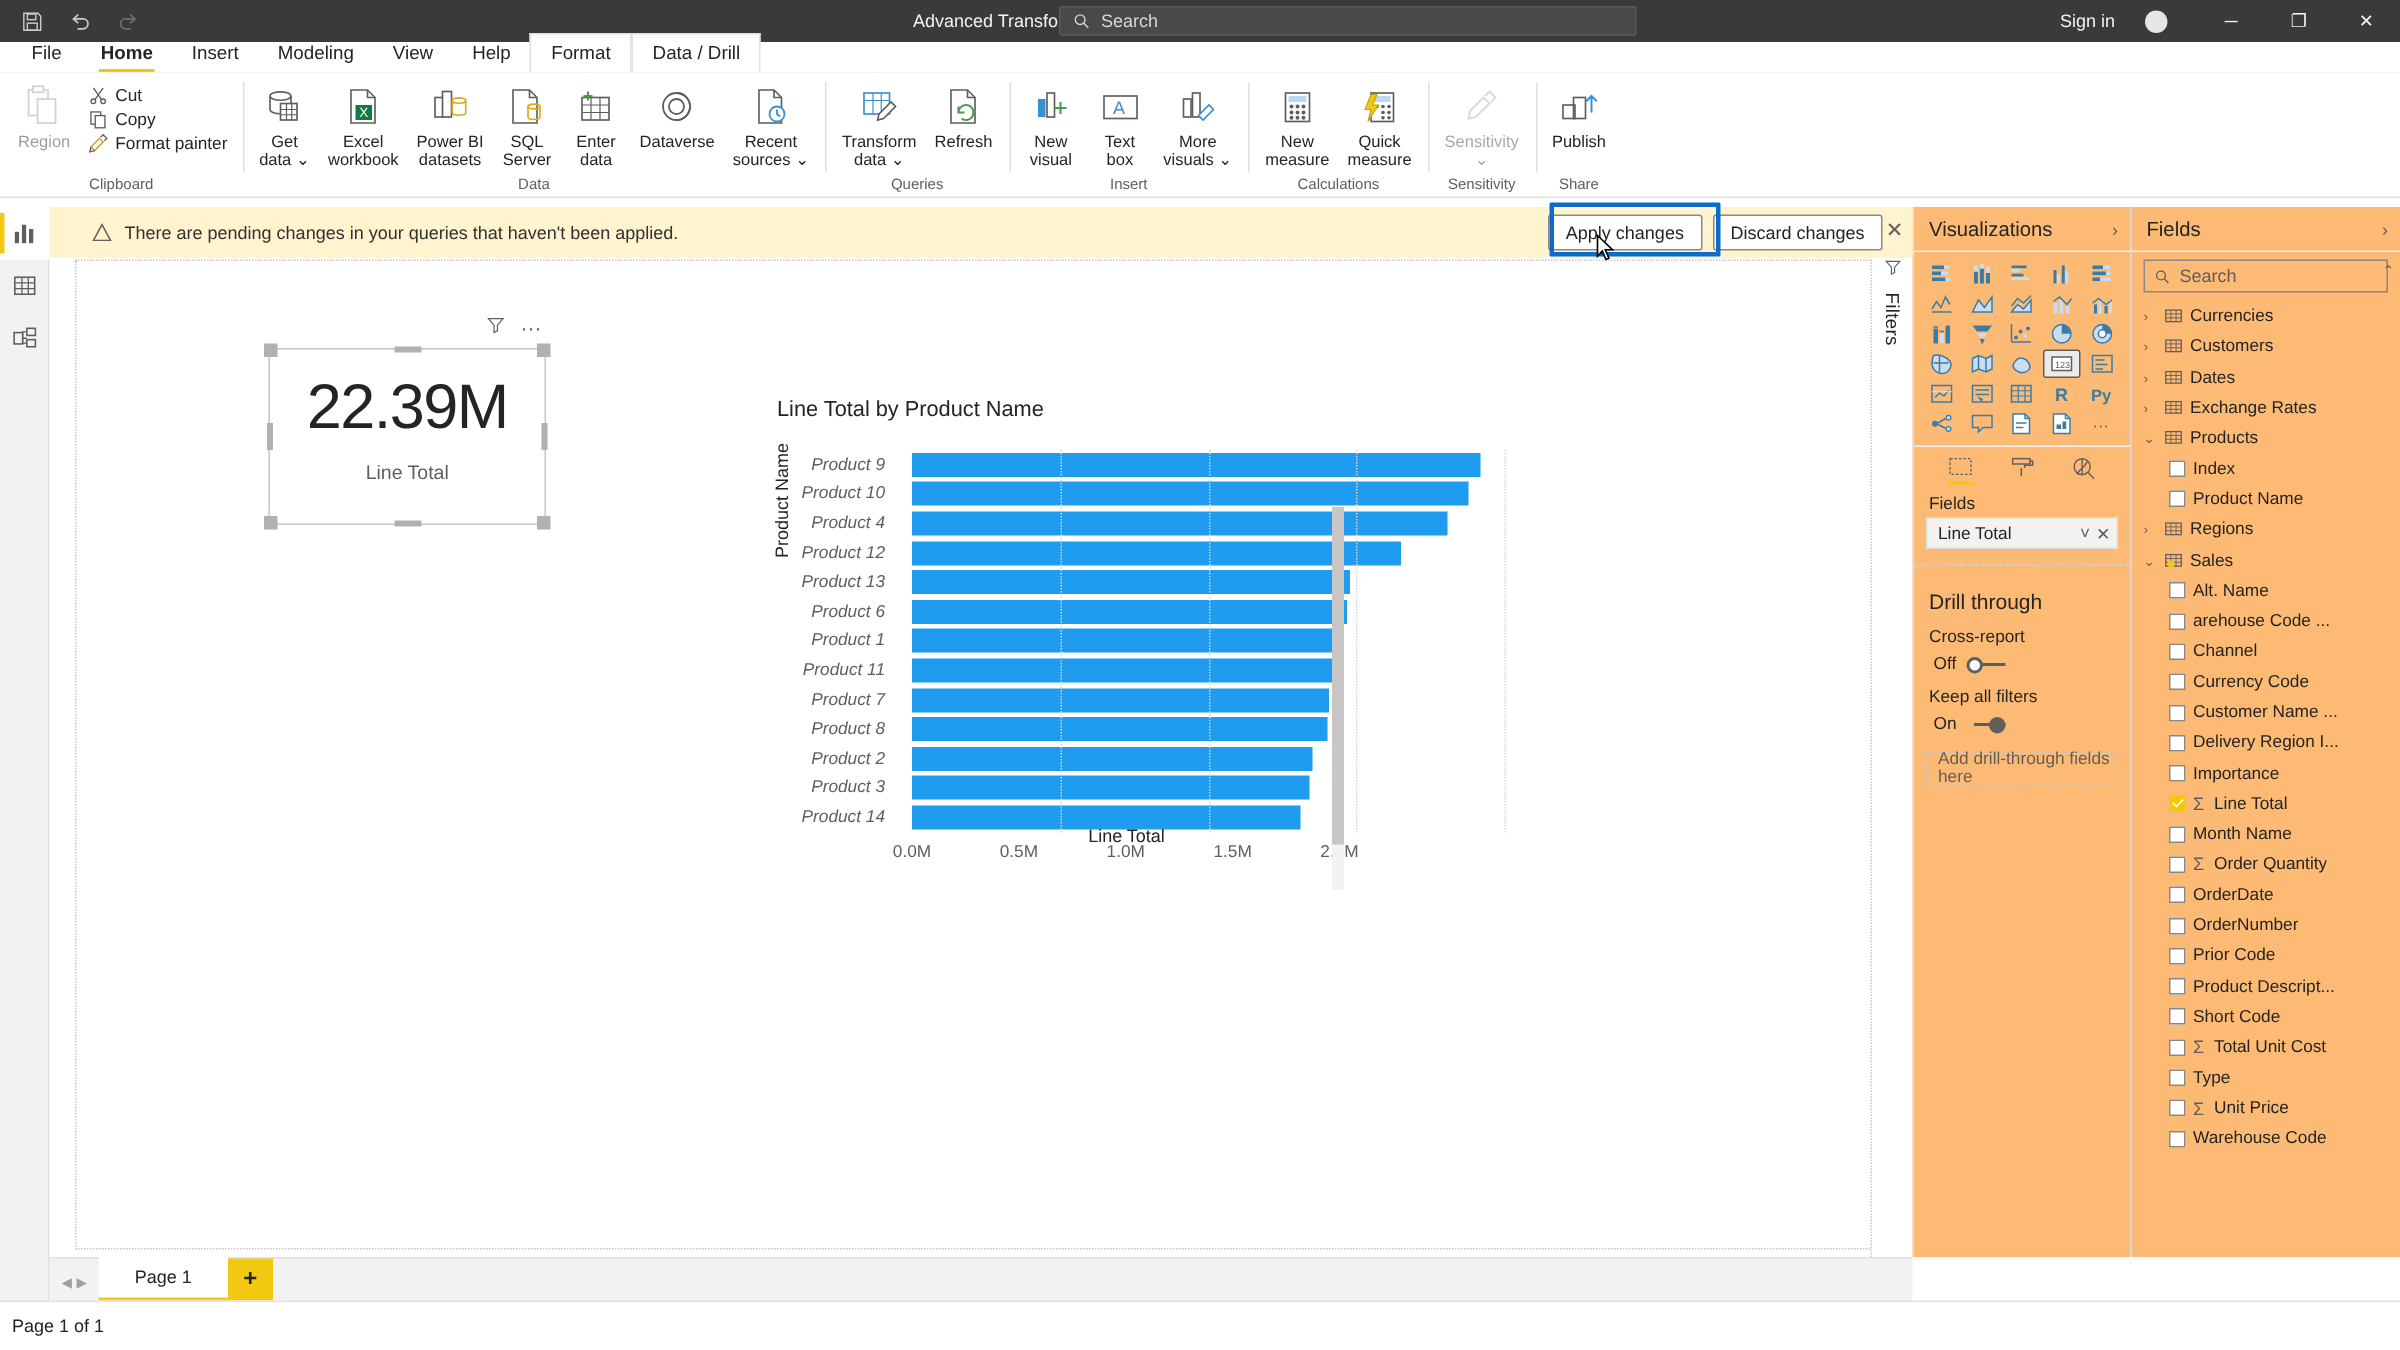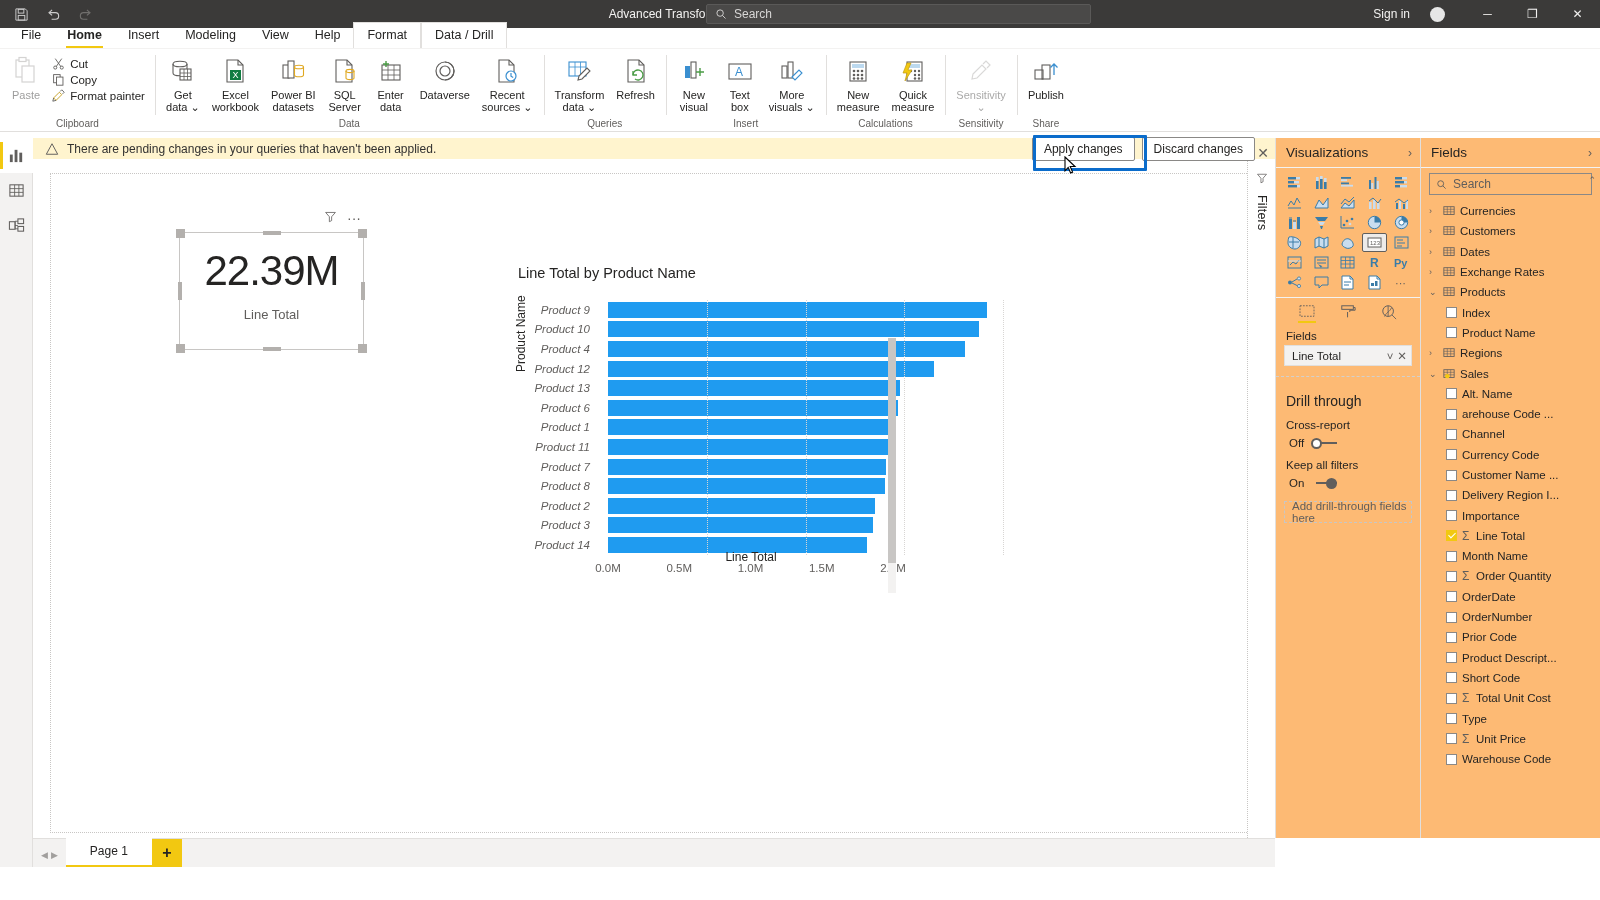--- a/index.html
+++ b/index.html
@@ -77,22 +77,22 @@
   .rbtn.disabled .lbl, .rbtn.disabled .ic { opacity: .4; }
   .clip-col { display: flex; flex-direction: column; gap: 1px; padding-top: 4px; }
   .clip-item { display:flex; align-items:center; gap:5px; font-size: 11.5px; padding: 1px 4px;
                cursor:pointer; border-radius:2px; }
   .paste-btn { display:flex; flex-direction:column; align-items:center; padding: 4px 6px 0;
                cursor: pointer; opacity:.45; }
   .paste-btn .lbl { font-size: 11px; }
 
   
   .banner {
-    position: absolute; left: 33px; right: 325px; top: 138px; height: 21px;
-    background: #fff4ce; display: flex; align-items: center; padding-left: 12px;
+    position: absolute; left: 33px; right: 325px; top: 138px; height: 34px;
+    background: #fff4ce; display: flex; align-items: center; padding-left: 28px;
     font-size: 12px; color: #323130; z-index: 5;
   }
   .banner .warn { margin-right: 8px; display:flex; }
   .banner-btns { position: absolute; right: 20px; display: flex; align-items: center; gap: 7px; }
   .bbtn {
     background: #fff; border: 1px solid #8a8886; padding: 4px 11px; font-size: 12px;
     cursor: pointer; border-radius: 2px; color: #252423; white-space: nowrap;
   }
   .highlight-box {
     position: absolute; left: 1033px; top: 135px; width: 114px; height: 36px;
@@ -334,21 +334,21 @@
     <div class="rgroup">
       <div class="rgroup-items">
         <div class="paste-btn">
           <span class="ic">
             <svg width="26" height="30" viewBox="0 0 26 30">
                 <rect x="3" y="4" width="13" height="17" fill="none" stroke="#a19f9d" stroke-width="1.2"></rect>
                 <rect x="6" y="1.5" width="7" height="4" fill="#fff" stroke="#a19f9d" stroke-width="1.2"></rect>
                 <rect x="9" y="10" width="12" height="16" fill="#fff" stroke="#a19f9d" stroke-width="1.2"></rect>
               </svg>
           </span>
-          <span class="lbl">Paste</span>
+          <span class="lbl">Region</span>
         </div>
         <div class="clip-col">
           <div class="clip-item">
             <svg width="13" height="13" viewBox="0 0 16 16">
                 <path d="M4 2l7 10M12 2L5 12" stroke="#605e5c" stroke-width="1.1" fill="none"></path>
                 <circle cx="4" cy="13" r="1.9" fill="none" stroke="#605e5c" stroke-width="1.1"></circle>
                 <circle cx="12" cy="13" r="1.9" fill="none" stroke="#605e5c" stroke-width="1.1"></circle>
               </svg>
             <span>Cut</span>
           </div>
@@ -1173,14 +1173,17 @@
 
   <div class="pagebar">
     <span class="pg-nav">
       <span>◀</span>
       <span>▶</span>
     </span>
     <div class="pg-tab">Page 1</div>
     <div class="pg-add">+</div>
   </div>
 
+  <div class="statusbar">
+    <span>Page 1 of 1</span>
+  </div>
 
 </div>
 
 </body></html>

